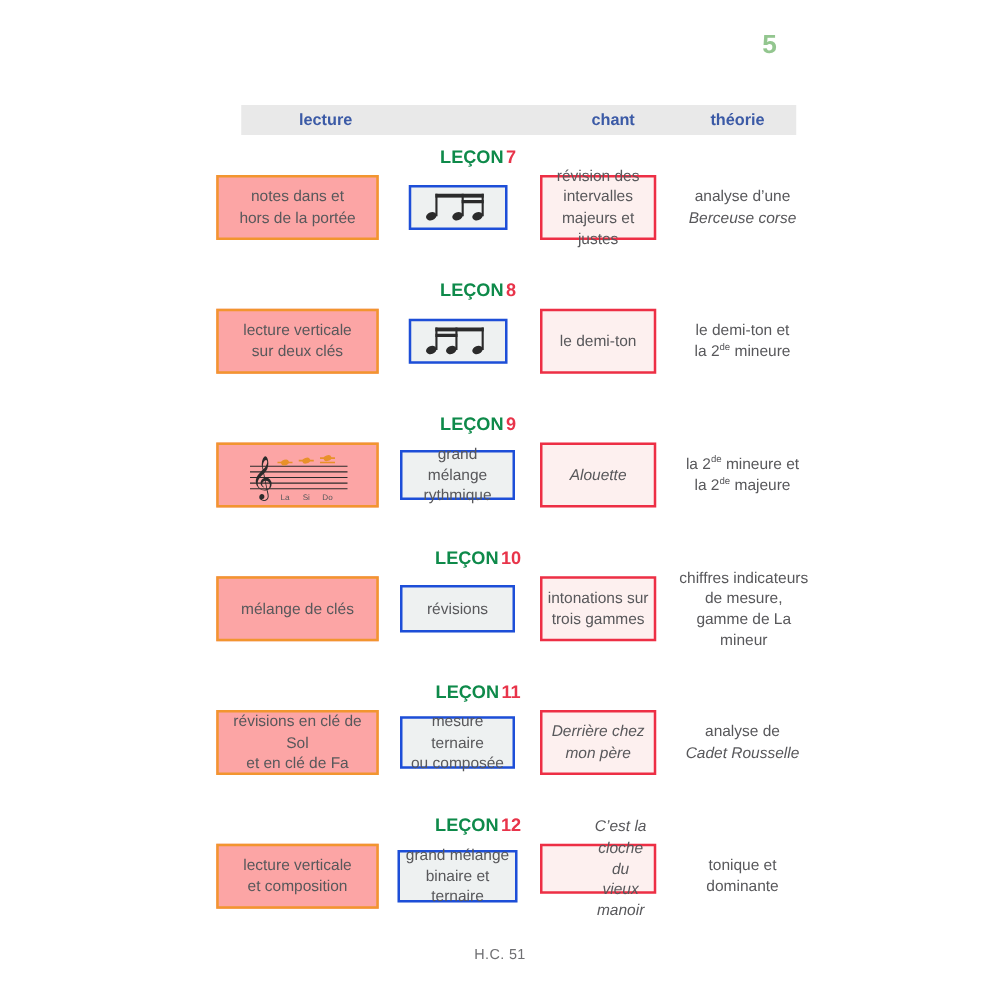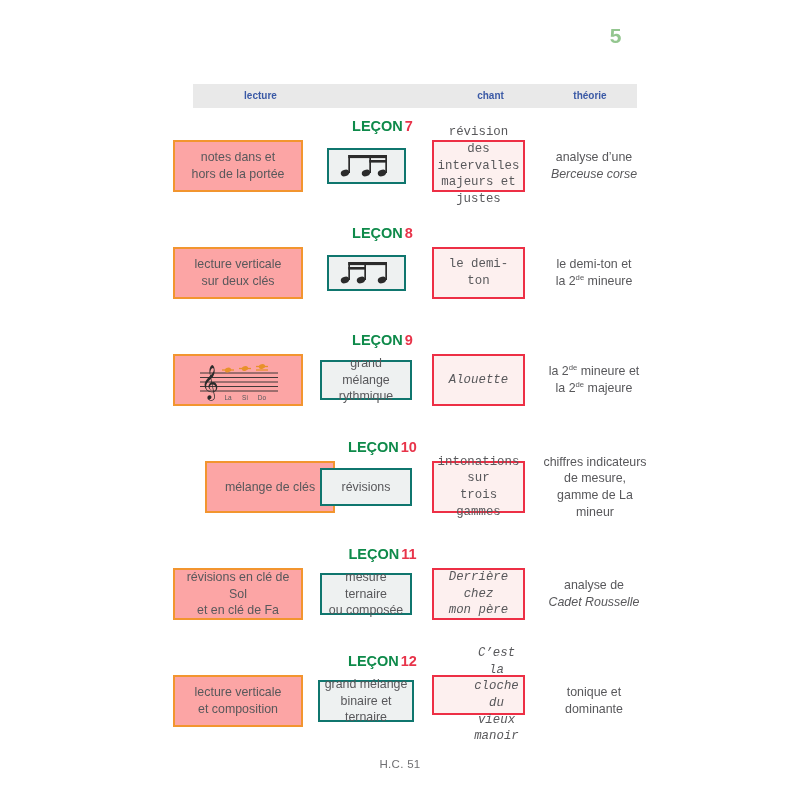--- a/index.html
+++ b/index.html
@@ -42,21 +42,21 @@
     width: 444px;
     height: 24px;
     background: #e9e9e9;
   }
   .header-band .col {
     position: absolute;
     top: 0;
     height: 24px;
     line-height: 24px;
     text-align: center;
-    font-size: 10px;
+    font-size: 13px;
     font-weight: bold;
     color: #3b5aa6;
   }
   .hb-0 { left: 0px;   width: 135px; }
   .hb-1 { left: 135px; width: 110px; }
   .hb-2 { left: 245px; width: 105px; }
   .hb-3 { left: 350px; width: 94px;  }
 
   
   .lesson {
@@ -104,30 +104,29 @@
   .c-lecture {
     left: 13px;
     width: 130px;
     border: 2px solid #f2952f;
     background: #fca5a5;
   }
   
   .c-rythme {
     left: 167px;
     width: 79px;
-    border: 2px solid #0f766e;
+    border: 2px solid #1d4ed8;
     background: #eef1f1;
   }
   
   .c-chant {
     left: 272px;
     width: 93px;
     border: 2px solid #ed2f45;
     background: #fdf0ef;
-    font-family: Liberation Mono, monospace;
   }
   
   .c-theorie {
     left: 378px;
     width: 112px;
     border: none;
     background: transparent;
   }
 
   .cell span.txt { display: block; padding: 0 4px; }
@@ -307,21 +306,21 @@
         </span>
       </div>
     </div>
   </div>
 
   <div class="lesson" id="lesson-3" style="top:439px;">
     <div class="lesson-title">
       <span>LEÇON</span><span class="num">10</span>
     </div>
     <div class="row">
-      <div class="cell c-lecture" style="height:52px;margin-left:32px;">
+      <div class="cell c-lecture" style="height:52px;">
         <span class="txt">
           <span>mélange de clés</span>
         </span>
       </div>
       <div class="cell c-rythme" style="height:38px; top:7px; left:160px; width:92px;">
         <span class="txt">
           <span>révisions</span>
         </span>
       </div>
       <div class="cell c-chant" style="height:52px;">

